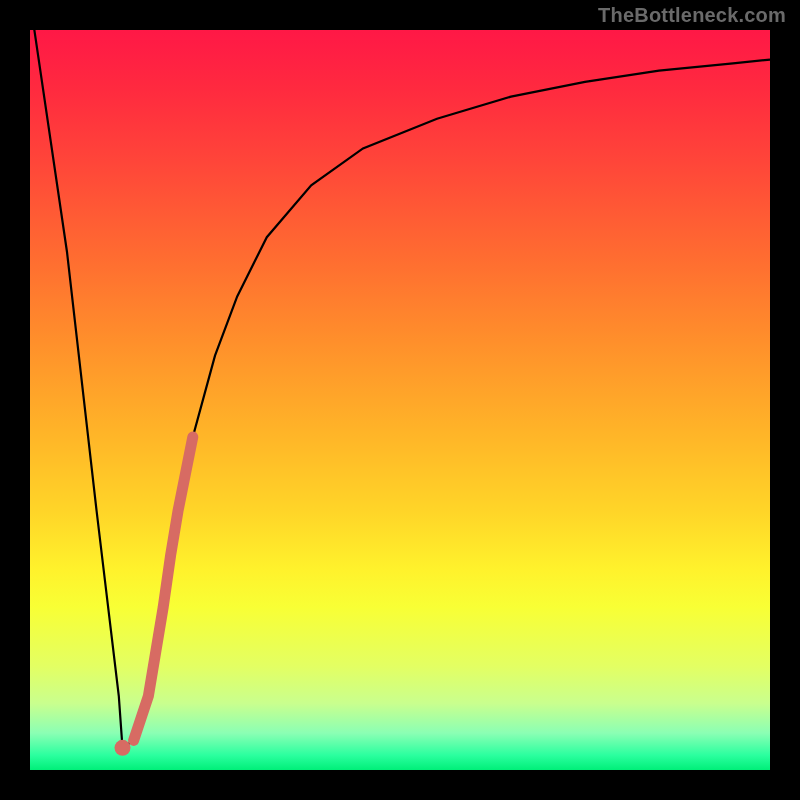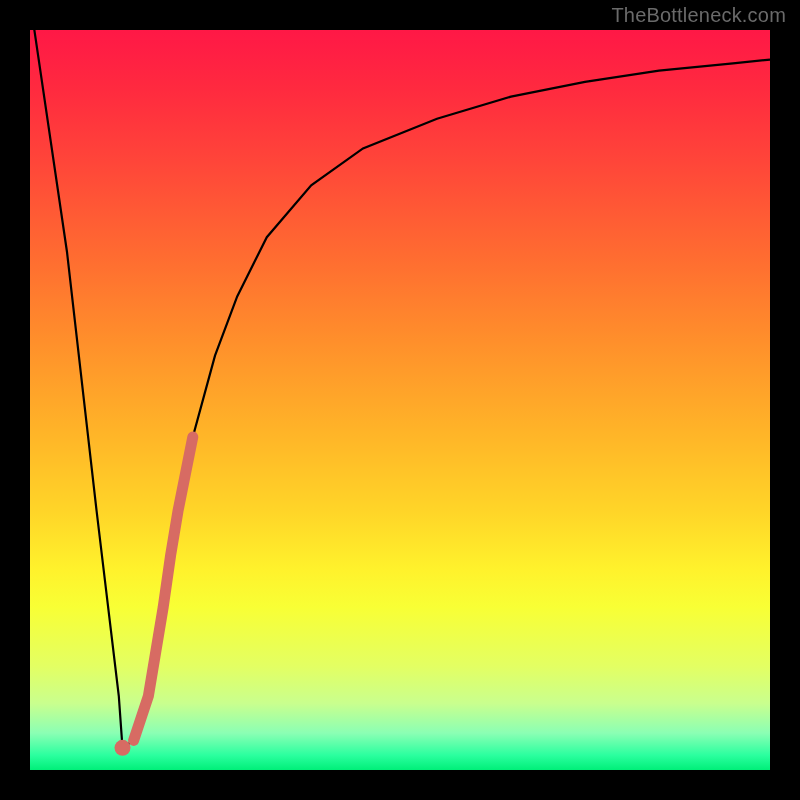--- a/index.html
+++ b/index.html
@@ -39,21 +39,21 @@
       #2bff9f 98%,
       #00ef79 100%
     );
   }
   .watermark {
     position: absolute;
     top: 4px;
     right: 14px;
     color: #6a6a6a;
     font-size: 20px;
-    font-weight: 400;
+    font-weight: 700;
     letter-spacing: 0.2px;
     user-select: none;
   }
   svg.curve {
     position: absolute;
     left: 0;
     top: 0;
     width: 740px;
     height: 740px;
     overflow: visible;

